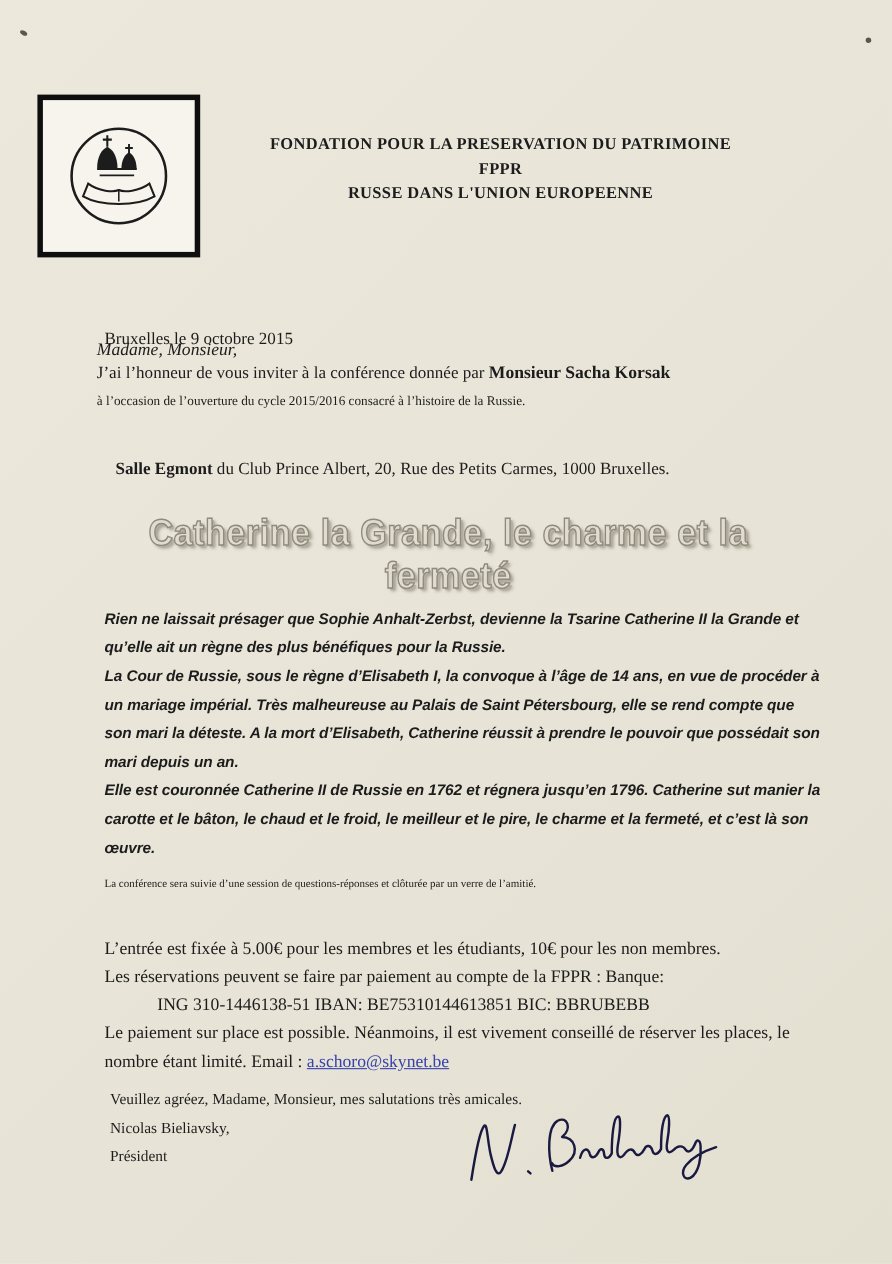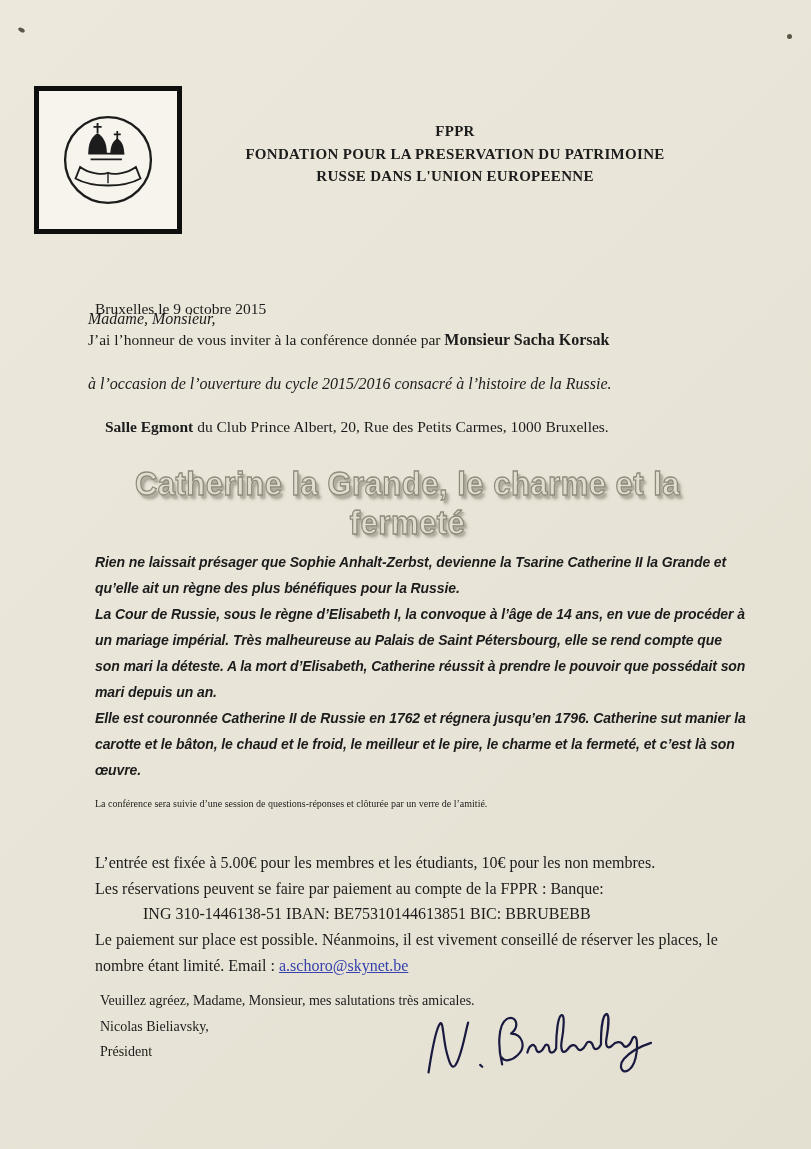--- a/index.html
+++ b/index.html
@@ -24,21 +24,21 @@
   .org-header{
     left:205px;top:120px;width:500px;
     text-align:center;font-weight:bold;font-size:15px;line-height:22.5px;
     letter-spacing:.3px;
   }
 
   .dateline{left:95px;top:256px;font-size:15.5px;margin-top:44px;}
   .salutation{left:88px;top:310px;font-size:16px;font-style:italic;}
   .invite-1{left:88px;top:331px;font-size:15.5px;width:680px;}
   .invite-speaker{font-weight:bold;font-size:16px;}
-  .invite-2{left:88px;top:375px;font-size:16px;width:680px;font-style:italic;}
+  .invite-2{left:88px;top:357px;font-size:12px;width:680px;}
 
   .event-date{
     left:158px;top:380px;font-size:23.5px;font-weight:bold;letter-spacing:.4px;
   }
   .venue{left:105px;top:418px;font-size:15.5px;width:680px;}
   .venue-bold{font-weight:bold;text-align:center;}
 
   .talk-title{
     left:85px;top:468px;width:645px;text-align:center;
     font-family:"Liberation Sans", sans-serif;
@@ -86,22 +86,22 @@
       <path d="M33,44 C33,34 37,29 41,27 C45,29 49,34 49,44 Z" fill="#1c1c1c"></path>
       <path d="M58,25 v8 M55,28 h6" stroke="#1c1c1c" stroke-width="1.5" fill="none"></path>
       <path d="M52,45 C52,37 55,33 58,31.5 C61,33 64,37 64,45 Z" fill="#1c1c1c"></path>
       <path d="M33,44.5 h31 M35,49.5 h27" stroke="#1c1c1c" stroke-width="1.4"></path>
       <path d="M26,56 C34,62 46,63 50,61 C54,63 66,62 74,56 L78,66 C64,74 36,74 22,66 Z" fill="none" stroke="#1c1c1c" stroke-width="1.6"></path>
       <path d="M50,61 L50,70" stroke="#1c1c1c" stroke-width="1.2"></path>
     </svg>
   </div>
 
   <div class="abs org-header">
+    <div>FONDATION POUR LA PRESERVATION DU PATRIMOINE</div>
     <div>FPPR</div>
-    <div>FONDATION POUR LA PRESERVATION DU PATRIMOINE</div>
     <div>RUSSE DANS  L'UNION EUROPEENNE</div>
   </div>
 
   <div class="abs dateline">Bruxelles  le 9 octobre 2015</div>
 
   <div class="abs salutation">Madame, Monsieur,</div>
 
   <div class="abs invite-1"><span>J’ai l’honneur de vous inviter à la conférence  donnée par  </span><span class="invite-speaker">Monsieur  Sacha Korsak</span></div>
   <div class="abs invite-2">à l’occasion de l’ouverture du  cycle  2015/2016  consacré à l’histoire de  la Russie.</div>
 

